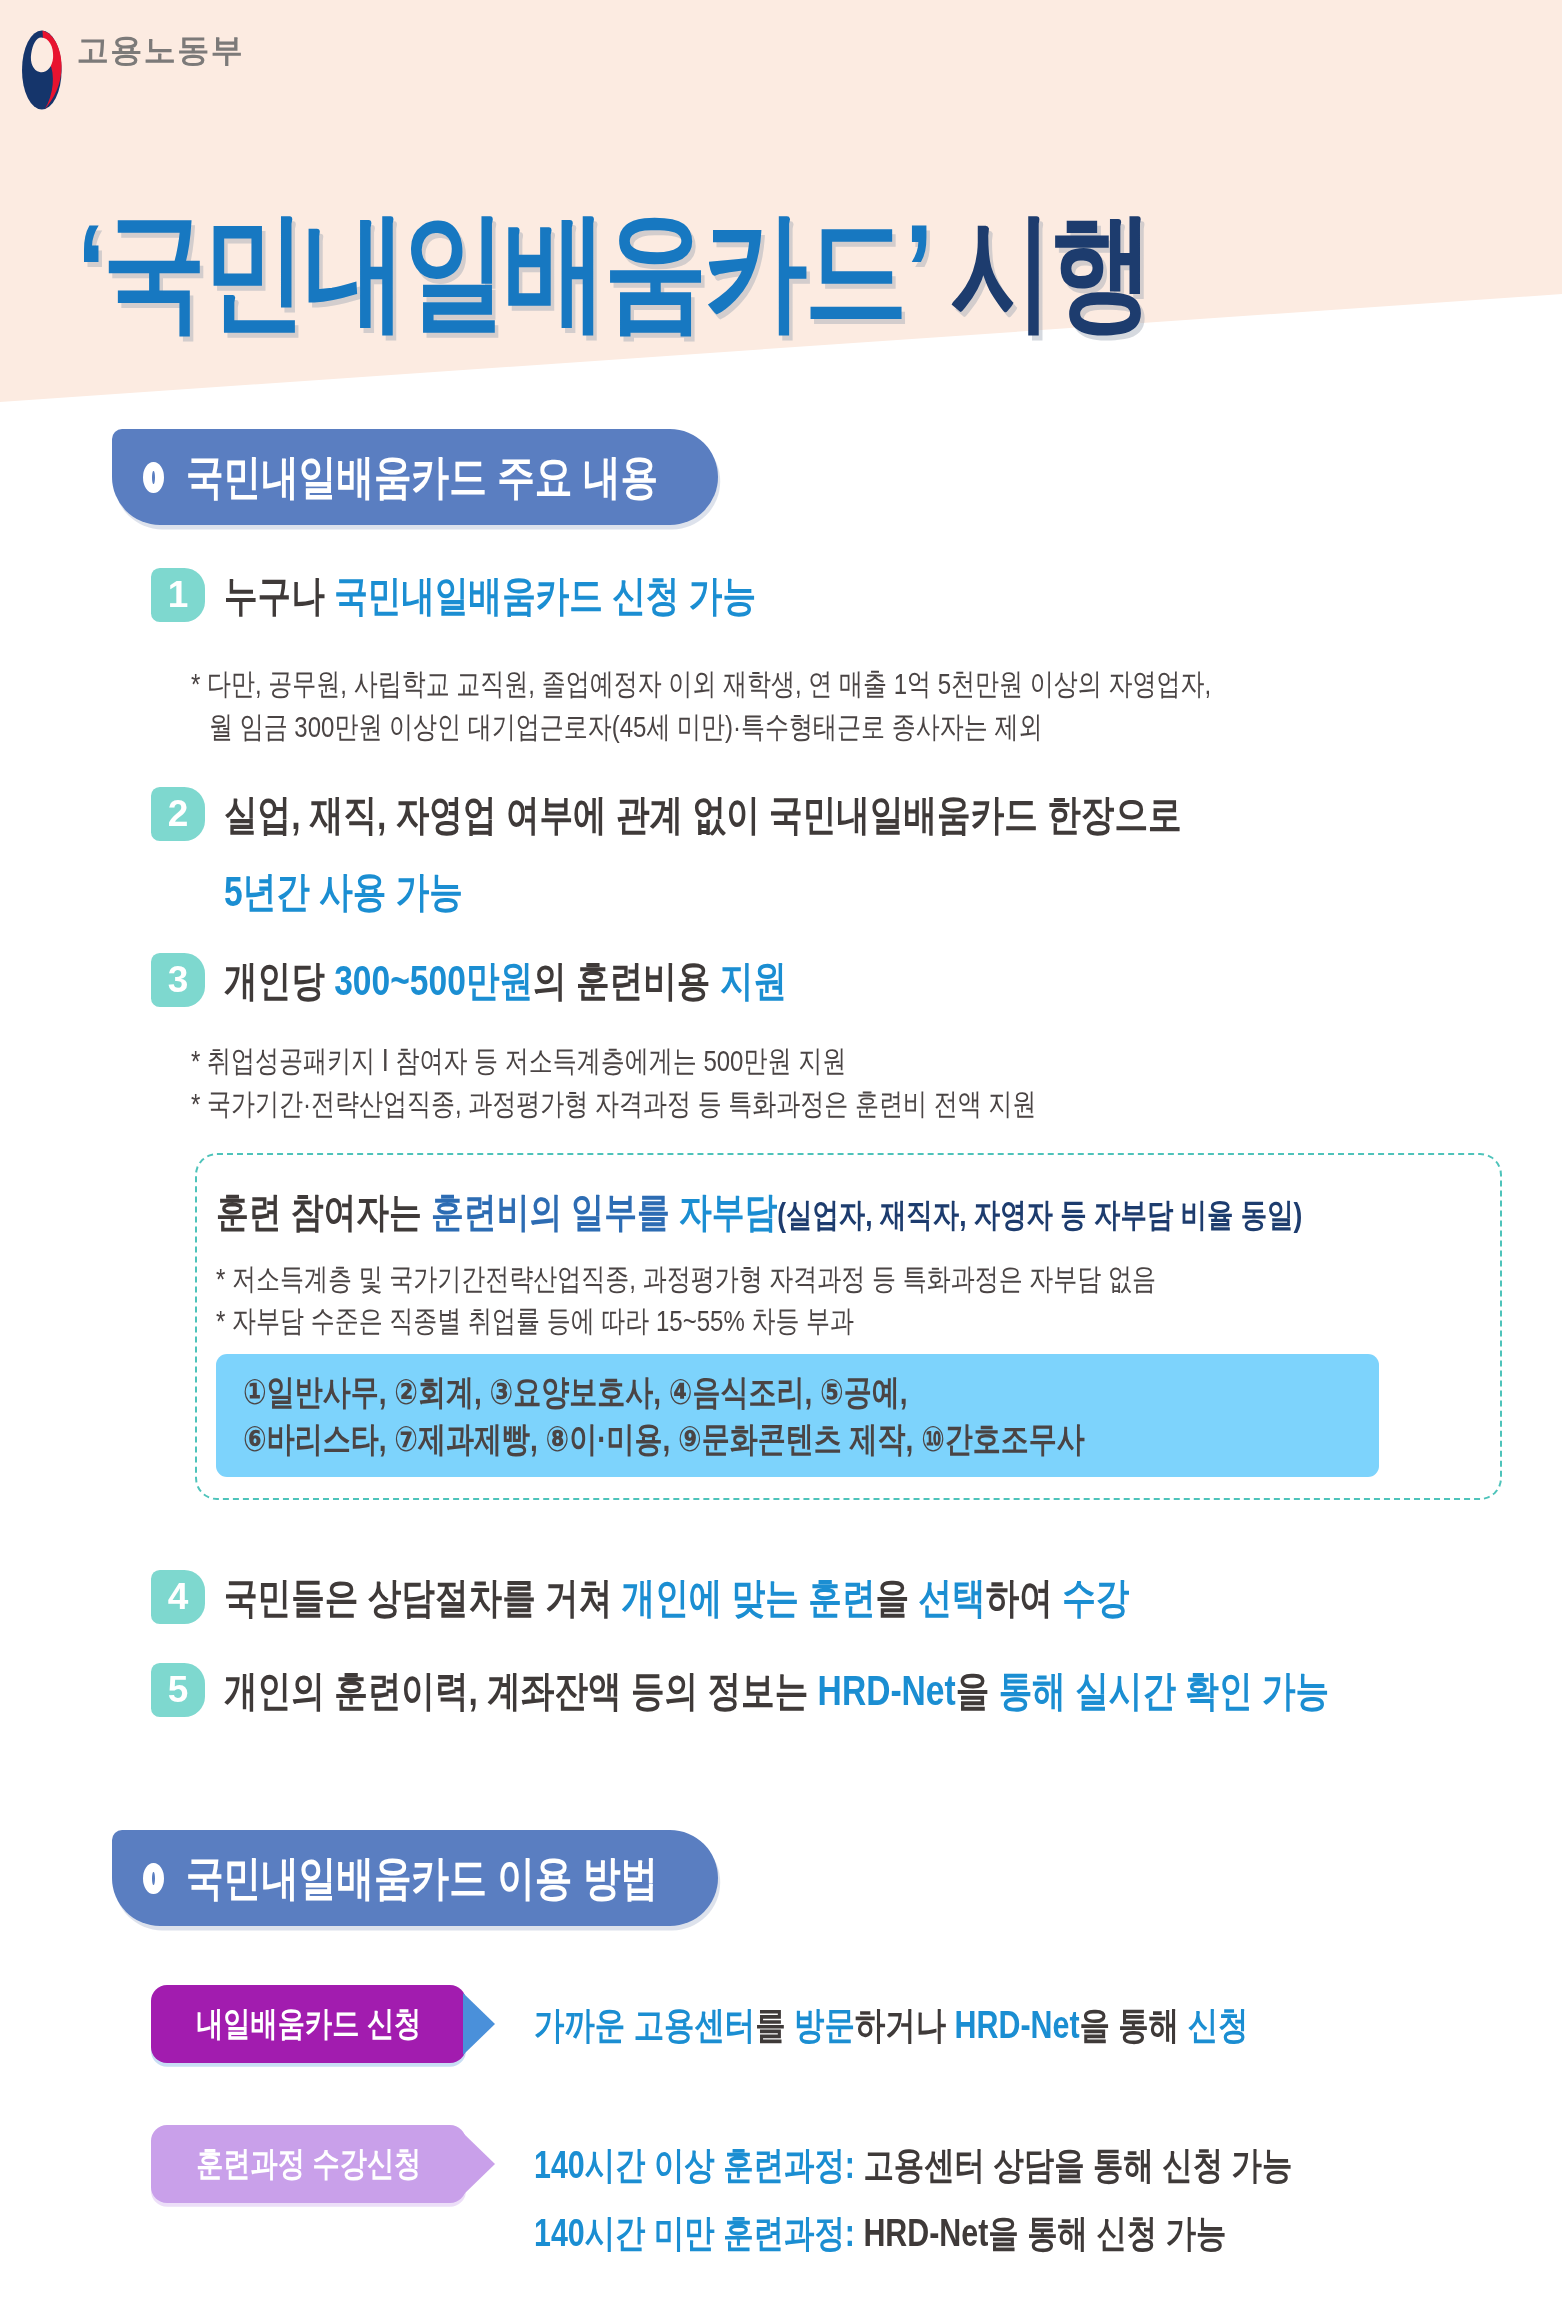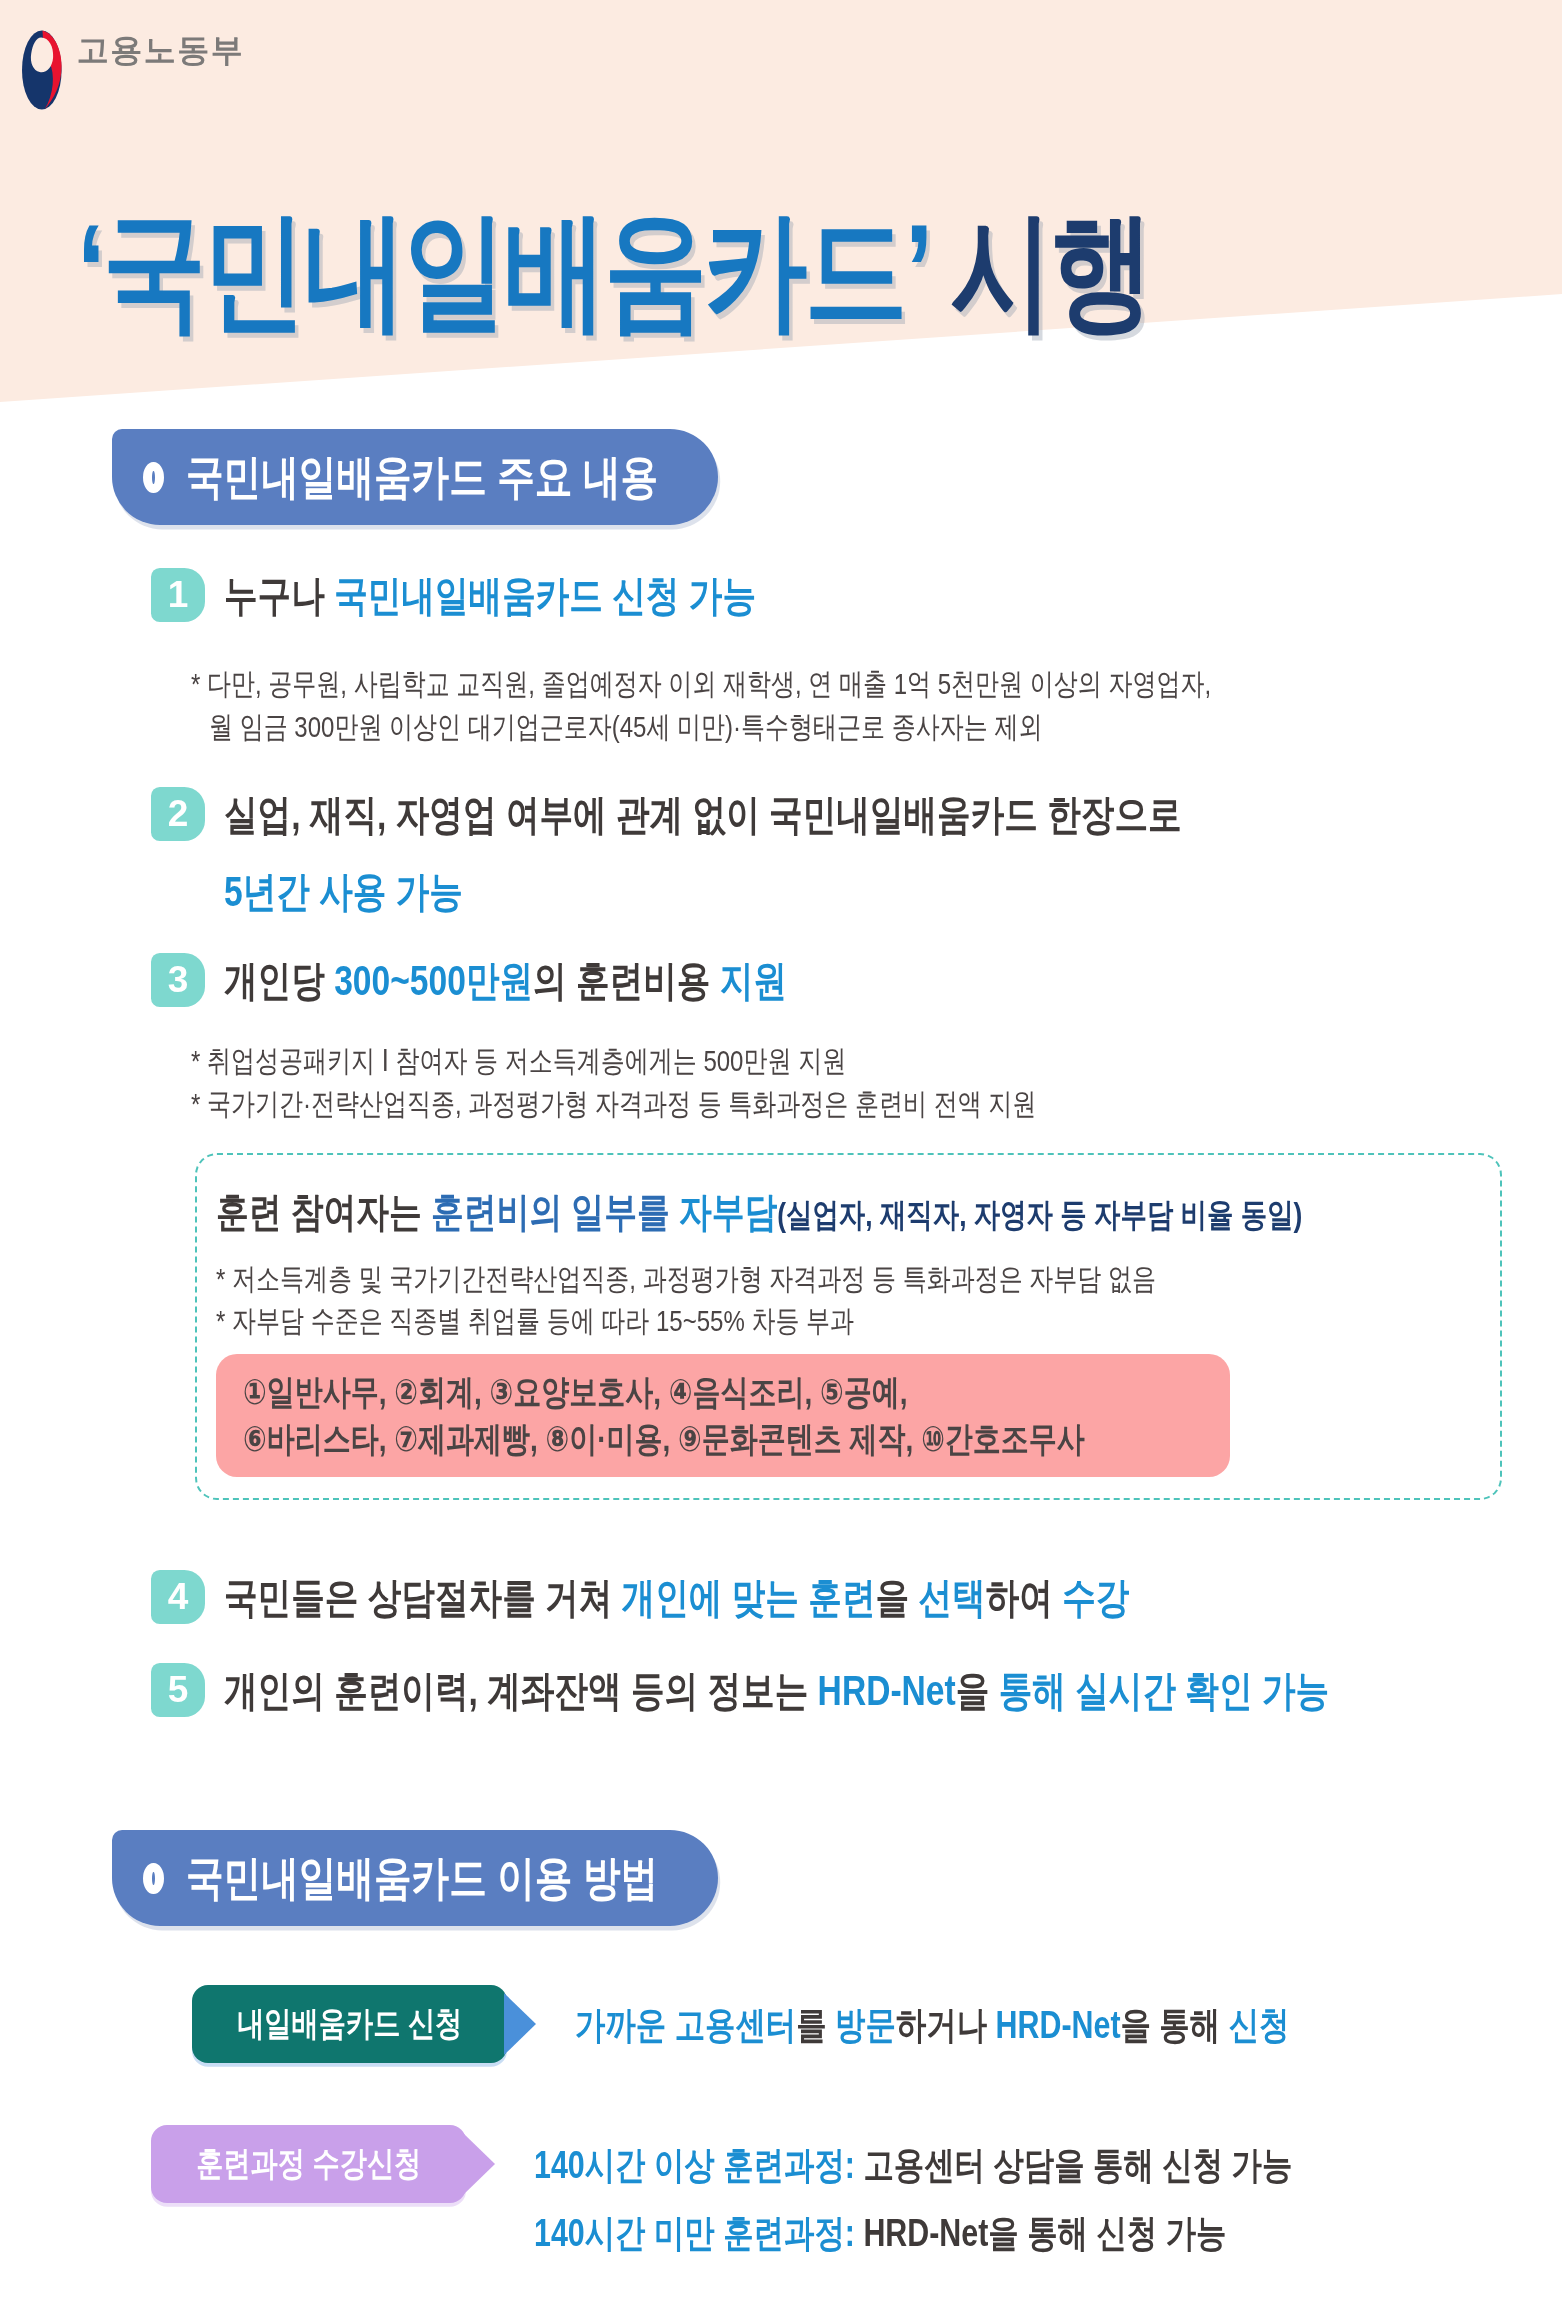--- a/index.html
+++ b/index.html
@@ -45,30 +45,30 @@
            color:#4a4444; font-weight:500; }
   #notes1 { top:662px; } #notes3 { top:1039px; }
   .note-indent { padding-left:17.6px; }
 
   
   .selfpay { position:absolute; left:195px; top:1153px; width:1307px;
              border:2.9px dashed #4ec3ba; border-radius:22px; padding:31px 22px 20.6px 19px; }
   .sp-head { font-size:41px; font-weight:800; line-height:53px; }
   .sp-paren { font-size:33px; font-weight:700; }
   .sp-notes { margin-top:17px; font-size:30px; line-height:42px; color:#4a4444; font-weight:500; }
-  .jobs { margin-top:11.8px; background:#fca5a5; border-radius:21px; padding:14.7px 26.5px;
-          width:1014px; font-size:35px; line-height:47px; color:#4a4444; font-weight:600; }
+  .jobs { margin-top:11.8px; background:#7dd3fc; border-radius:11px; padding:14.7px 26.5px;
+          width:1163px; font-size:35px; line-height:47px; color:#4a4444; font-weight:600; }
 
   
   .userow { position:absolute; left:151px; display:flex; align-items:flex-start; }
   #row1 { top:1985px; } #row2 { top:2125px; }
   .rowbadge { position:relative; width:315px; height:78px; border-radius:16px; display:flex;
               align-items:center; justify-content:center; color:#ffffff; font-size:34px;
               font-weight:800; flex:0 0 auto; }
-  .rowbadge-blue { background:#0f766e; box-shadow:0 3.7px 0 rgba(74,144,218,.3);margin-left:41px; }
+  .rowbadge-blue { background:#a21caf; box-shadow:0 3.7px 0 rgba(74,144,218,.3); }
   .rowbadge-blue::after { content:""; position:absolute; right:-29px; top:50%;
       transform:translateY(-50%); border-top:31px solid transparent;
       border-bottom:31px solid transparent; border-left:32px solid #4a90da; }
   .rowbadge-purple { background:#c9a0ea; box-shadow:0 3.7px 0 rgba(201,160,234,.35); }
   .rowbadge-purple::after { content:""; position:absolute; right:-29px; top:50%;
       transform:translateY(-50%); border-top:31px solid transparent;
       border-bottom:31px solid transparent; border-left:32px solid #c9a0ea; }
   .rowtext { margin-left:68px; font-size:38px; font-weight:800; line-height:68px; margin-top:5.9px; }
 </style>
 </head>

